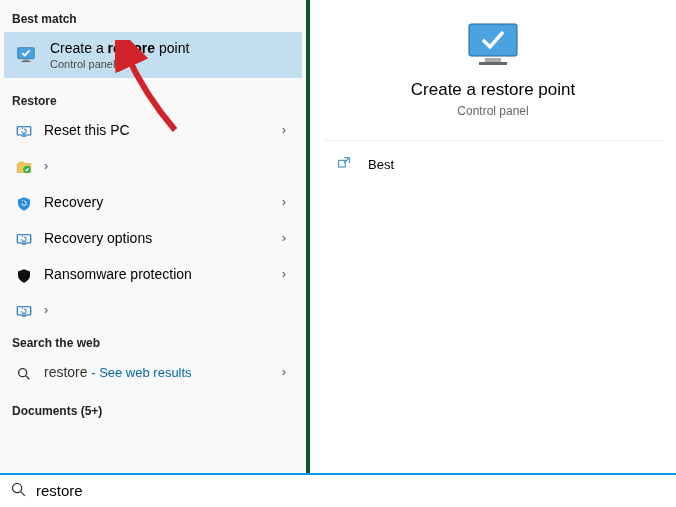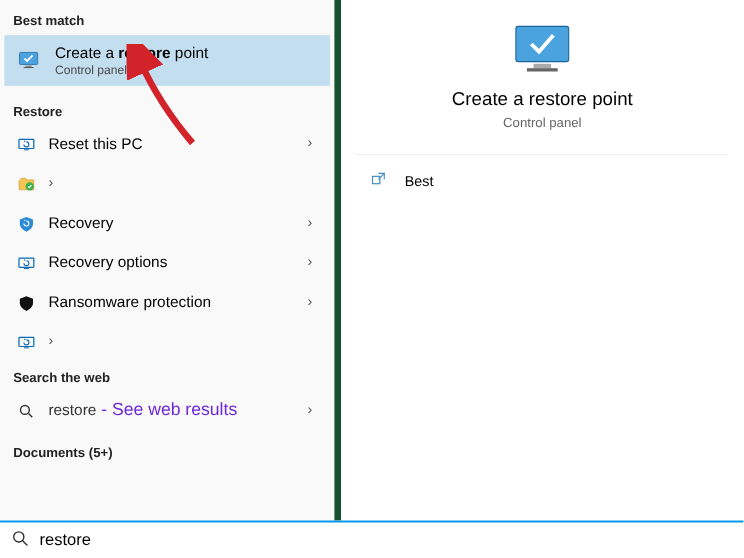--- a/index.html
+++ b/index.html
@@ -15,21 +15,21 @@
     }
     .main {
       display: flex;
       height: 475px;
       border-bottom: 2px solid #0299ef;
     }
     .left {
       width: 310px;
       background: #f9f9f9;
       padding: 8px 4px;
-      border-right: 6px solid #14532d;
+      border-right: 4px solid #14532d;
       overflow: hidden;
     }
     .right {
       flex: 1;
       background: #fff;
     }
     .section-header {
       font-size: 12px;
       font-weight: 600;
       color: #222;
@@ -78,21 +78,21 @@
     .setting-row .label {
       font-size: 14px;
       color: #000;
       flex: 1;
     }
     .setting-row .chevron {
       color: #555;
       margin-right: 6px;
     }
     .web-row .label { color: #333; }
-    .web-hint { color: #6d28d9; font-size: 16px; }
+    .web-hint { color: #0369a1; font-size: 13px; }
     .preview-hero {
       text-align: center;
       padding: 20px 20px 22px 20px;
       border-bottom: 1px solid #eee;
       margin: 0 14px;
     }
     .preview-hero .hero-icon {
       margin: 0 auto 10px auto;
       width: 64px;
       height: 50px;

